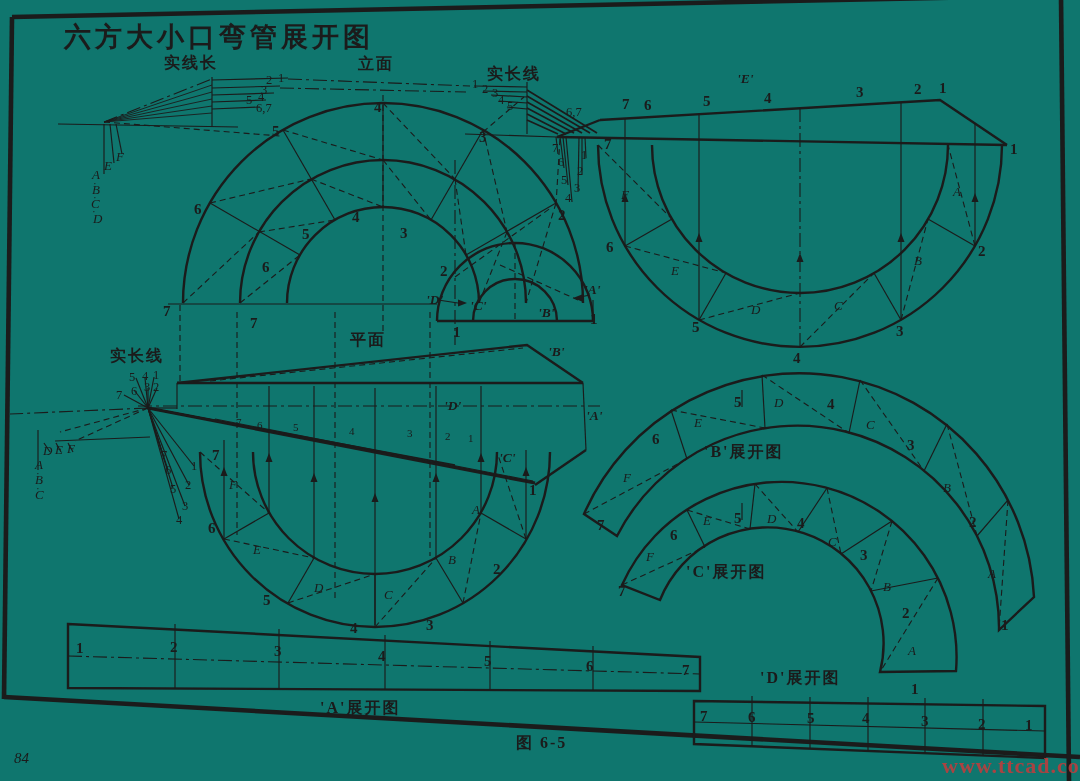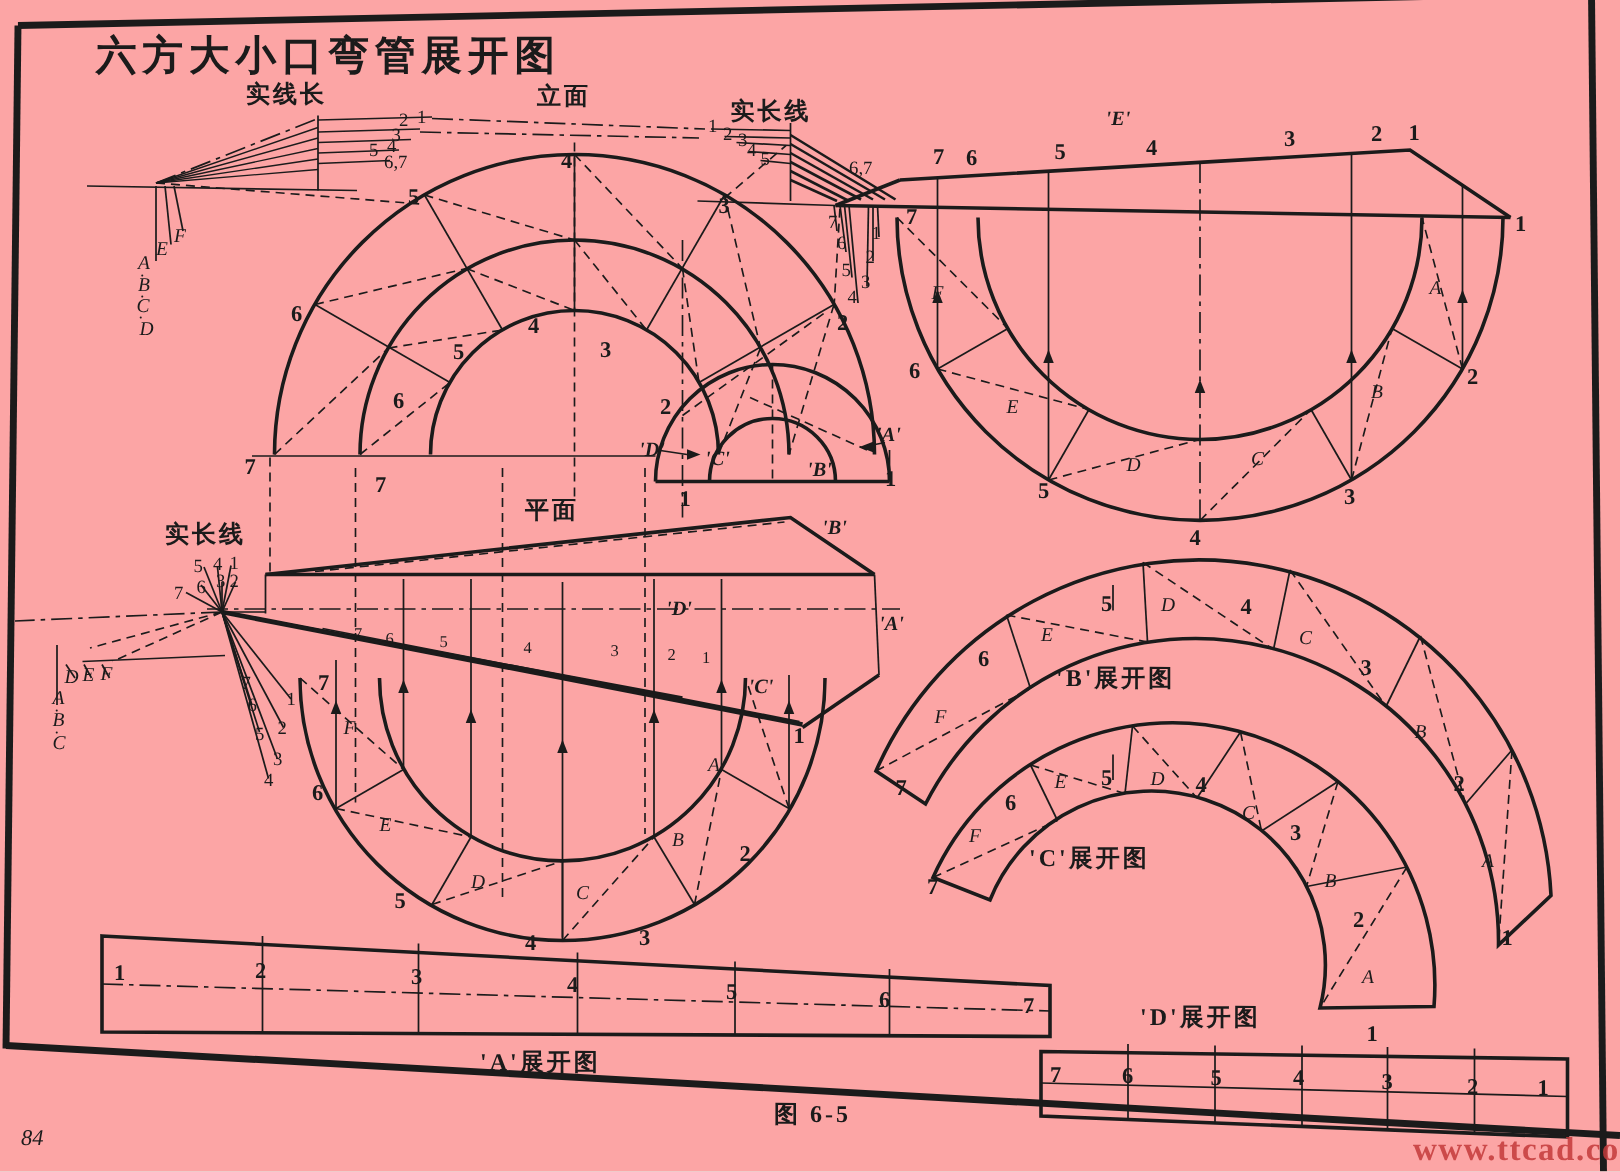--- a/index.html
+++ b/index.html
@@ -1,16 +1,16 @@
 <!DOCTYPE html>
 <html><head>
 <meta charset="utf-8">
 <style>
   html,body{margin:0;padding:0;background:#e8e8e8;}
-  .stage{width:1080px;height:781px;background:#fca5a5;position:relative;overflow:hidden;
+  .stage{width:1080px;height:781px;background:#0f766e;position:relative;overflow:hidden;
          font-family:"Liberation Serif","DejaVu Serif",serif;}
   svg{display:block;}
   
   path,line{stroke:#1b1b1b;fill:none;}
   .bd{stroke-width:4.6px;}
   .tk{stroke-width:2.4px;}
   .tn{stroke-width:1.15px;}
   .hr{stroke-width:0.9px;}
   .bn{stroke-width:1.7px;}
   .bn3{stroke-width:3.2px;}

